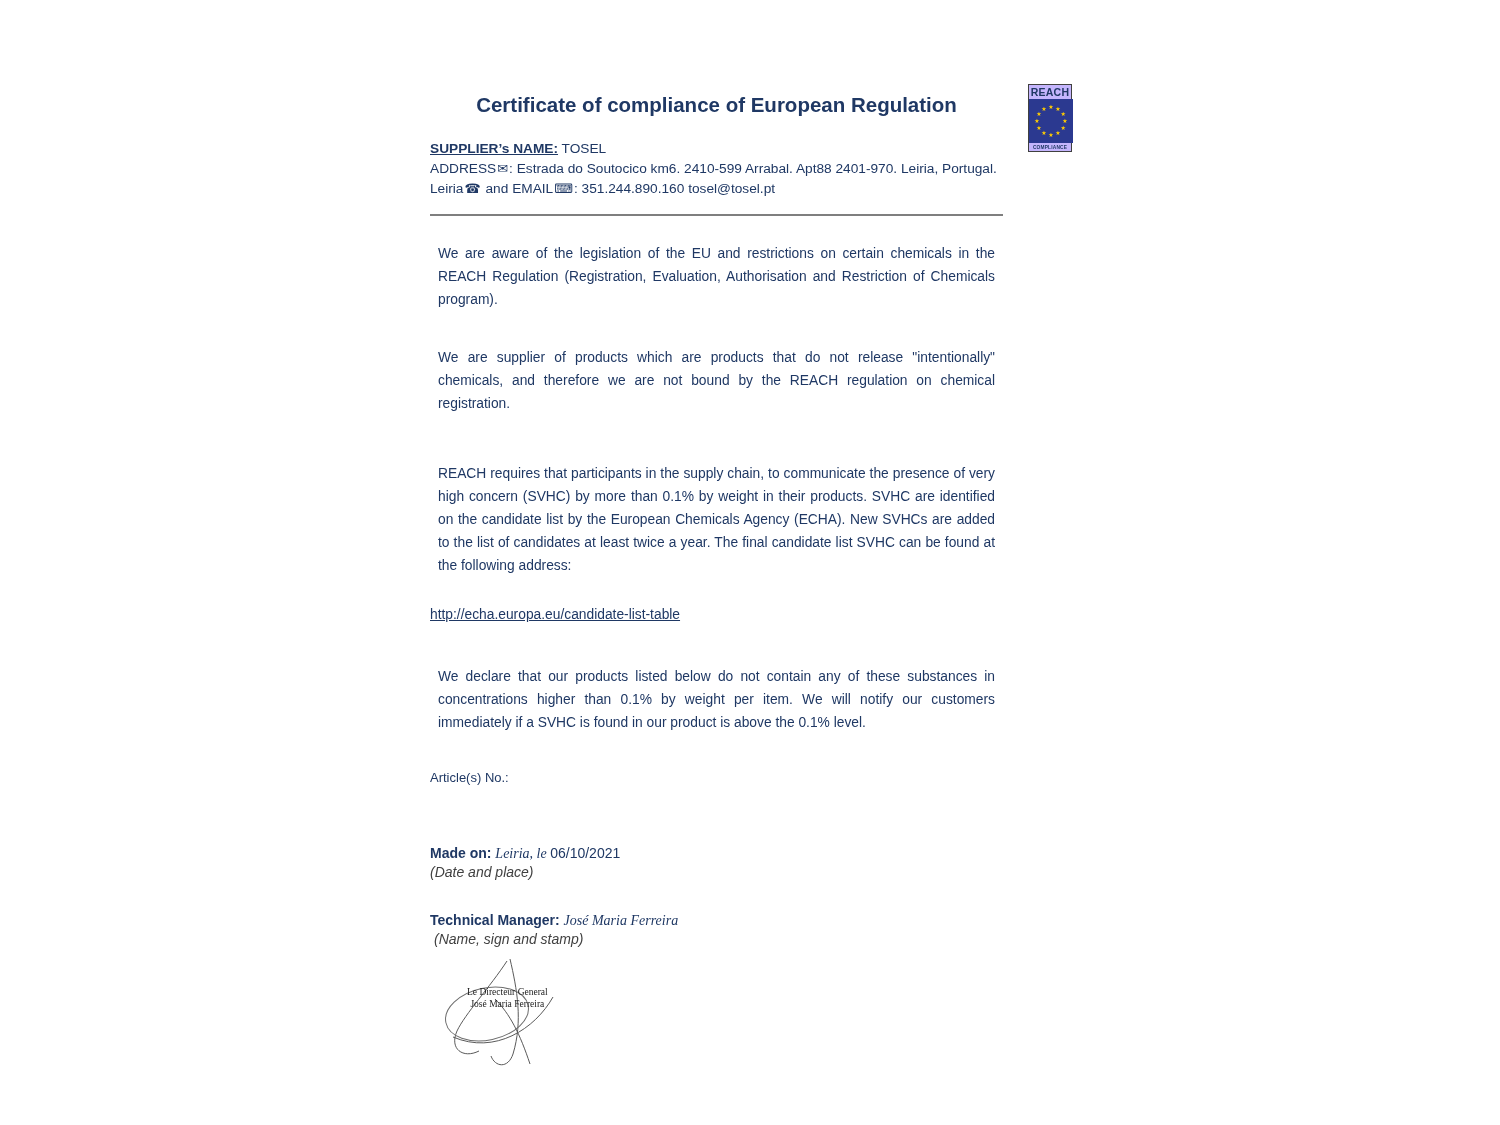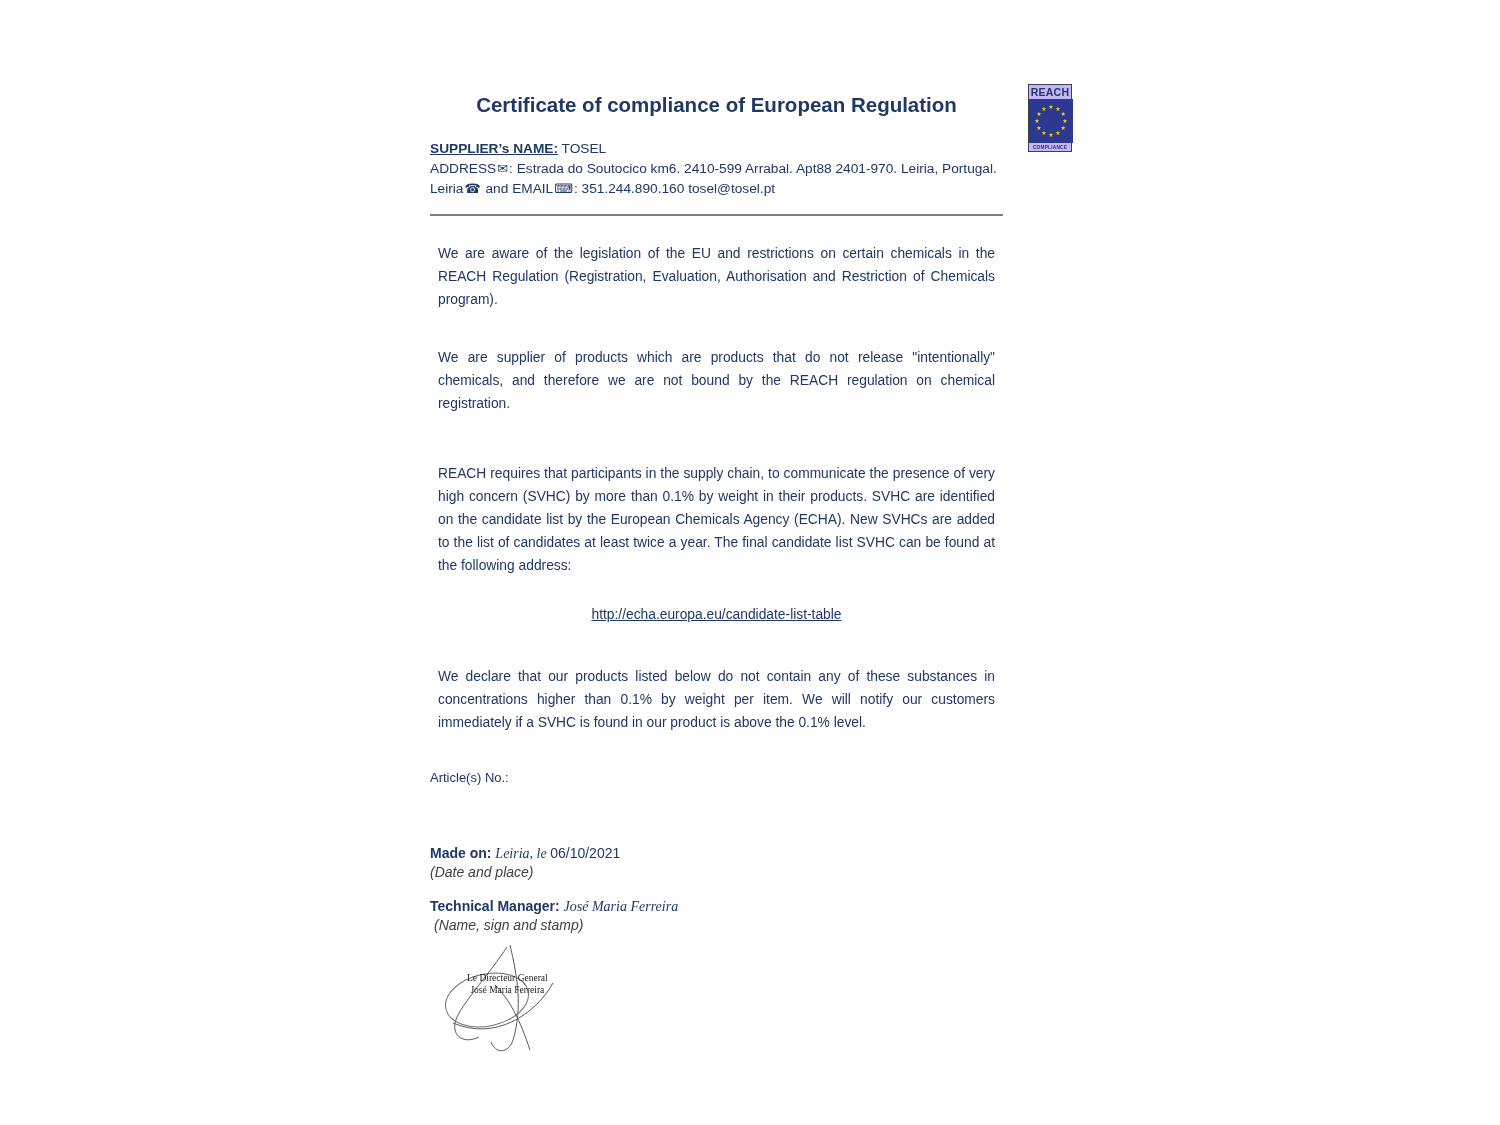--- a/index.html
+++ b/index.html
@@ -33,30 +33,30 @@
 
   .para {
     font-size: 13.8px;
     line-height: 23px;
     text-align: justify;
     margin: 8px;
   }
   .p1 { margin-top: 26px; }
   .p2 { margin-top: 35px; }
   .p3 { margin-top: 47px; }
-  .link-row { margin-top: 30px; text-align: center; font-size: 13.8px; }
+  .link-row { margin-top: 30px; font-size: 13.8px; }
   .link-row a { color: #1f3864; text-decoration: underline; cursor: pointer; }
   .p4 { margin-top: 43px; }
   .article { margin-top: 36px; font-size: 13px; }
 
   .made-on { margin-top: 60px; font-size: 14px; }
   .label-bold { font-weight: bold; color: #1f3864; }
   .italic { font-style: italic; font-family: "Liberation Serif", serif; font-size: 14px; text-align: right; }
   .small-note { font-size: 14px; font-style: italic; color: #404040; margin-top: 2px; }
-  .manager { margin-top: 18px; font-size: 14px; }
+  .manager { margin-top: 32px; font-size: 14px; }
   .note2 { margin-left: 4px; }
 
   .signature {
     position: relative;
     margin-top: 12px;
     margin-left: 5px;
     width: 180px; height: 115px;
   }
   .stamp-text {
     position: absolute;

